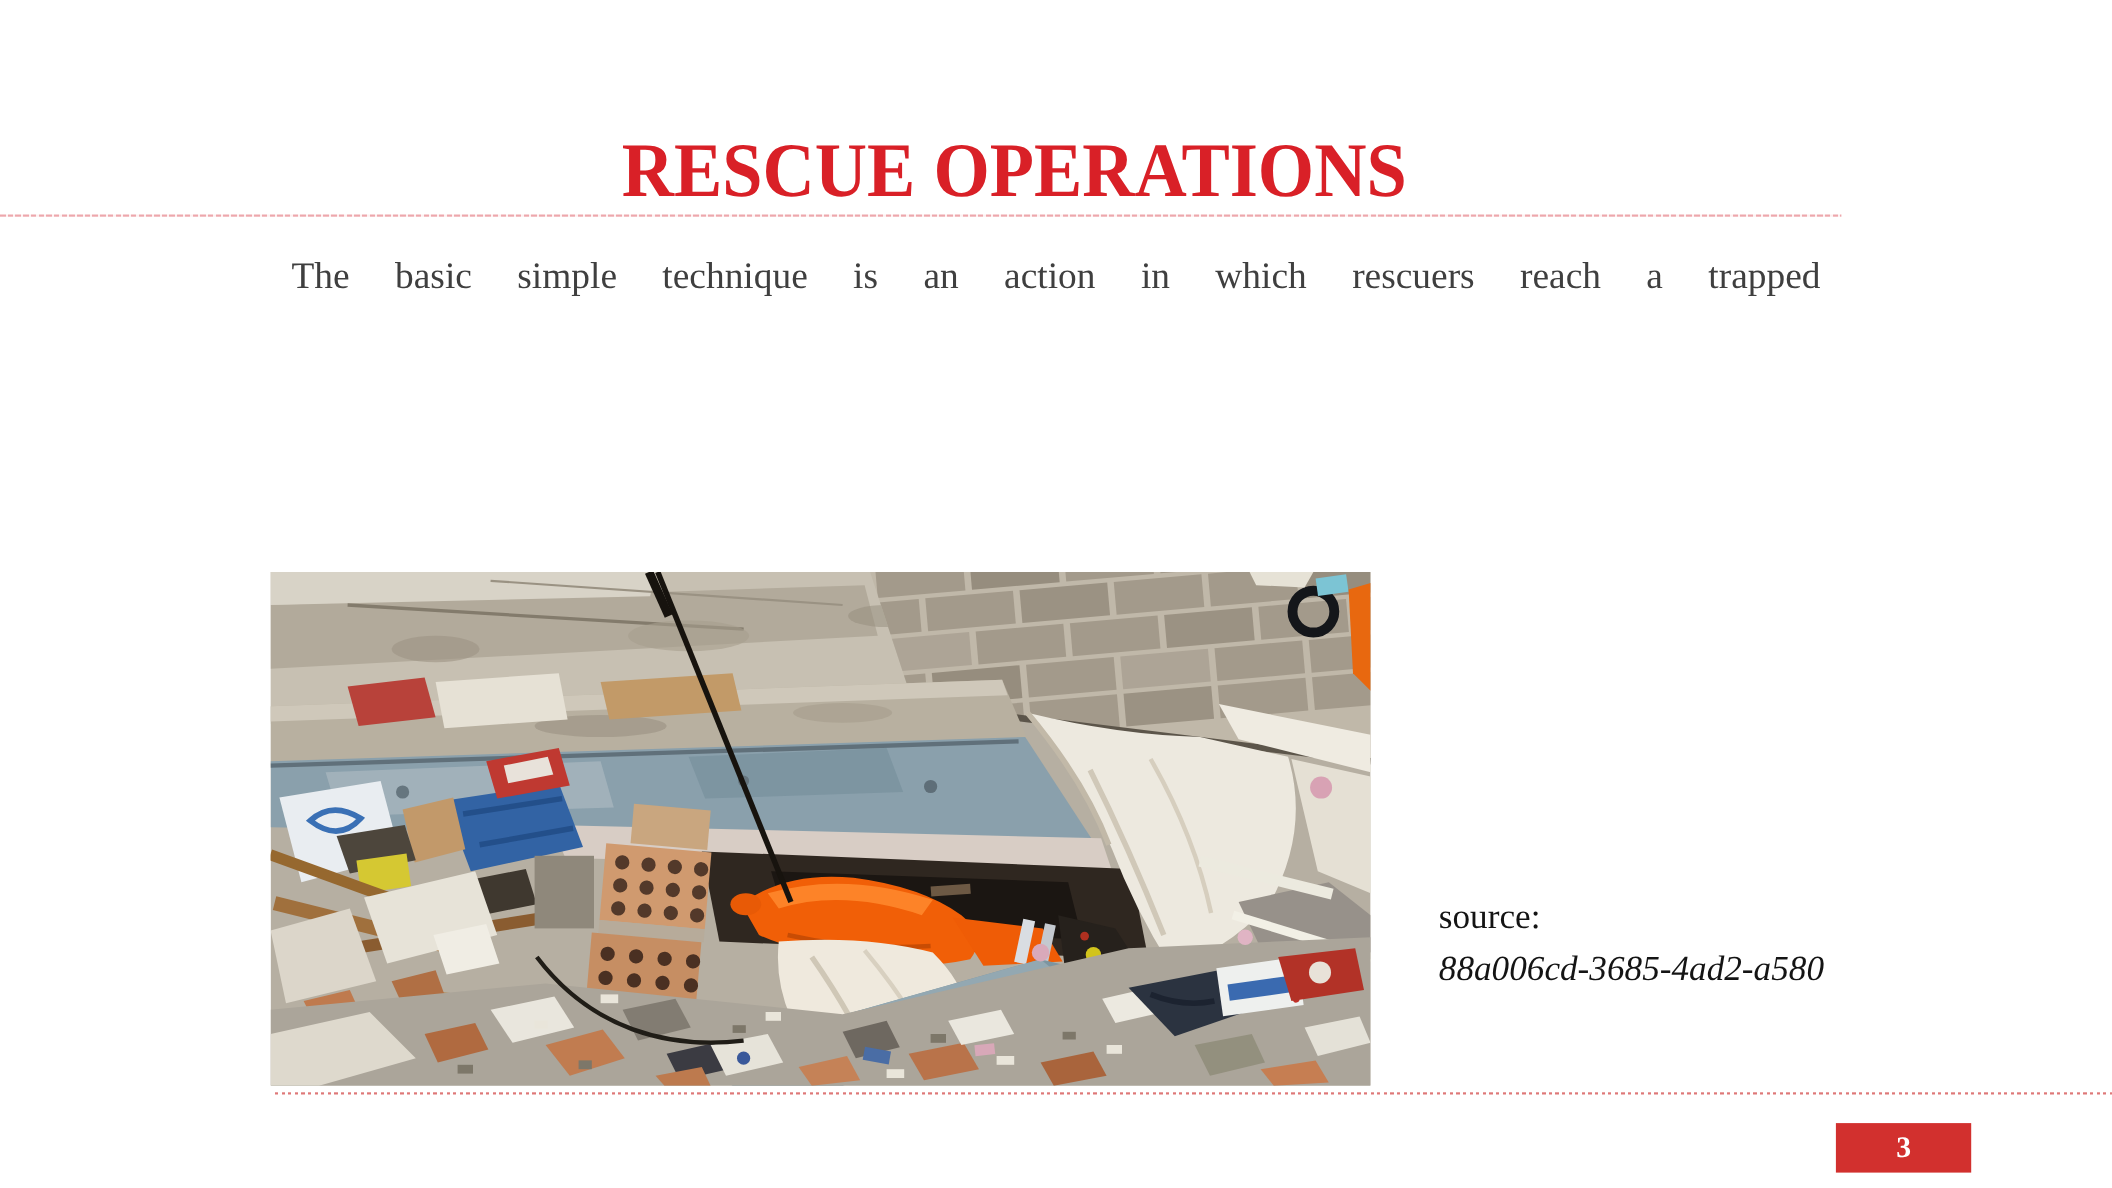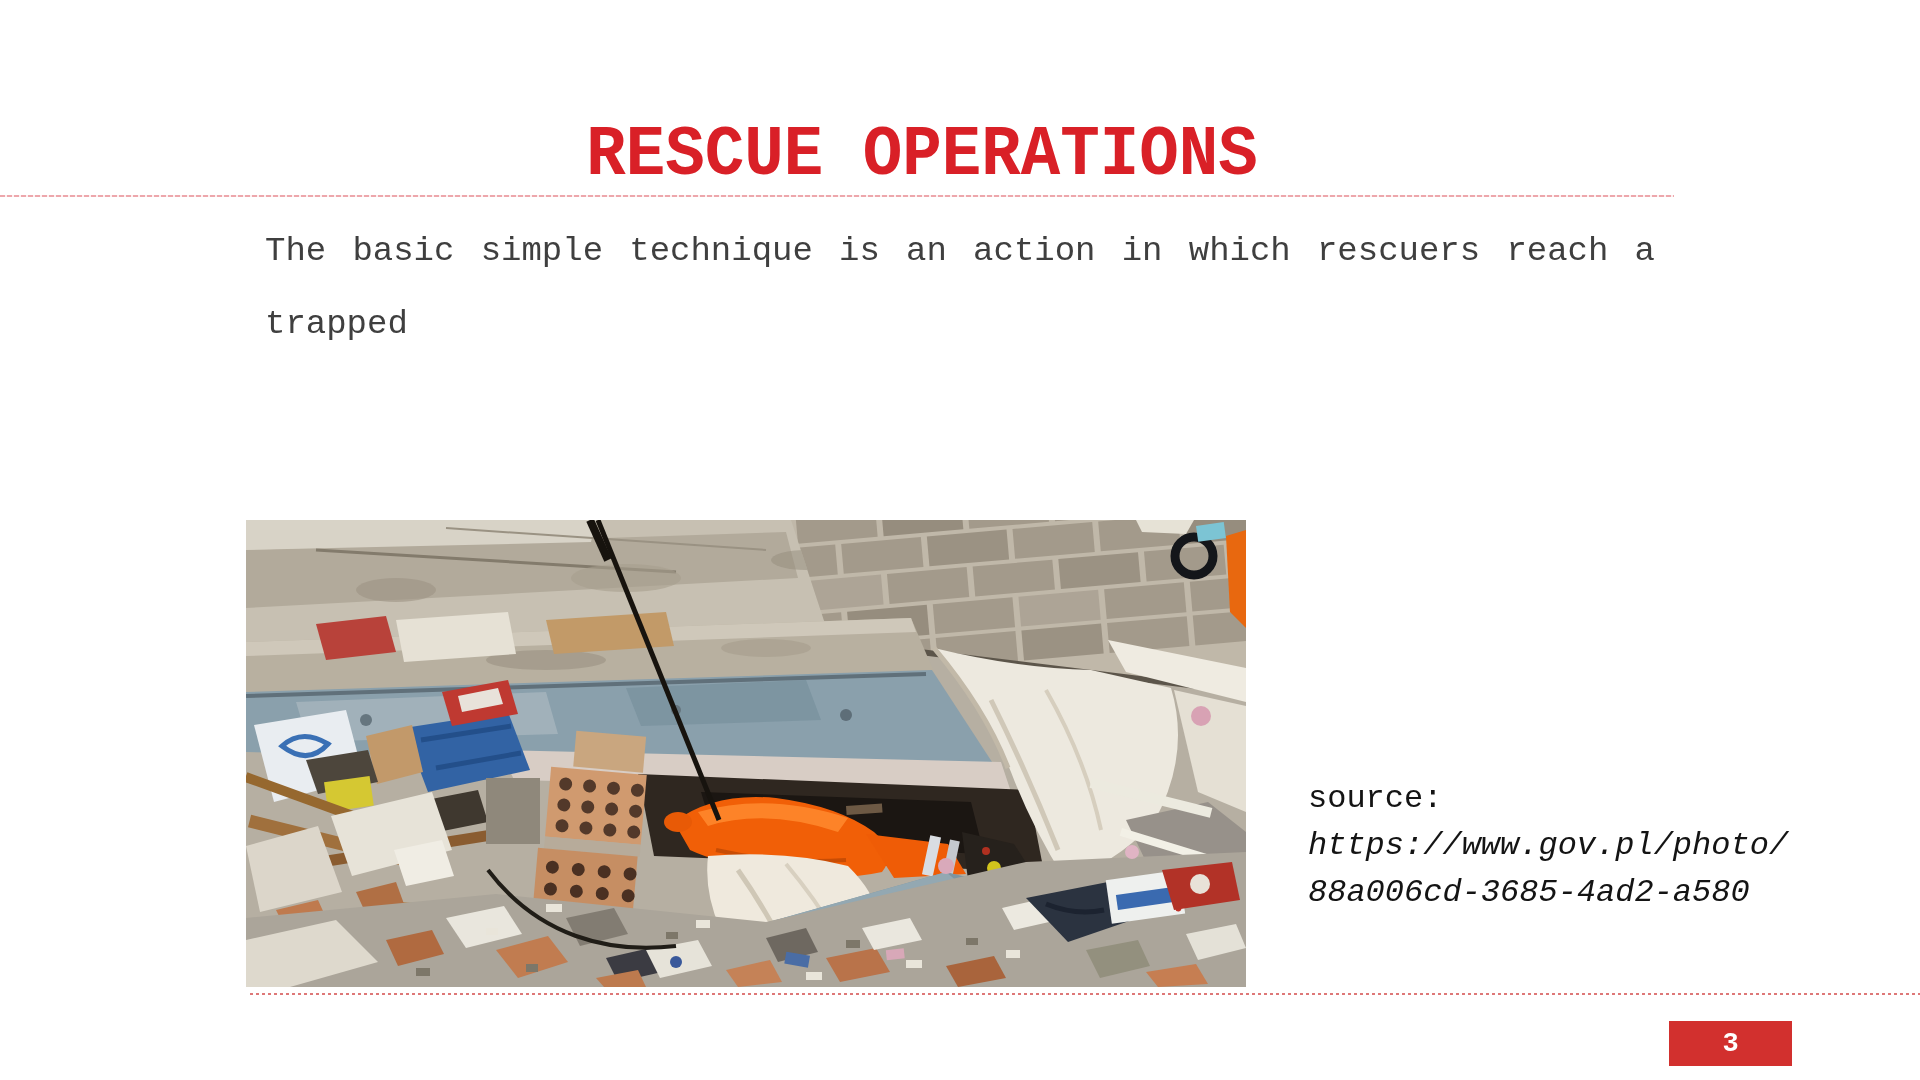--- a/index.html
+++ b/index.html
@@ -1,37 +1,37 @@
 <!DOCTYPE html>
 <html><head>
 <meta charset="utf-8">
 <style>
   html,body{margin:0;padding:0;background:#fff;}
   .slide{
     position:relative;width:1920px;height:1080px;background:#ffffff;
-    overflow:hidden;font-family:Liberation Mono, monospace;
+    overflow:hidden;font-family:Liberation Serif, serif;
   }
   .title{
     position:absolute;left:0;right:76px;top:116px;margin:0;
     text-align:center;font-size:70px;font-weight:700;color:#d92027;
     letter-spacing:0px;white-space:nowrap;transform:scaleX(.94);
   }
   .title-underline{
     position:absolute;left:0;top:195px;width:1674px;height:2px;
     background:repeating-linear-gradient(90deg,#eda7ac 0 5px,#fdf0f0 5px 7px);
   }
   .body-text{
     position:absolute;left:265px;top:215px;width:1390px;
     font-size:34px;line-height:73px;color:#3f3f3f;
   }
   .body-text .just{text-align:justify;text-align-last:justify;}
   .photo{position:absolute;left:246px;top:520px;width:1000px;height:467px;margin:0;}
   .photo svg{width:100%;height:100%;display:block;}
   .source{
-    position:absolute;left:1308px;top:775px;font-size:32px;line-height:47px;color:#141414;
+    position:absolute;left:1308px;top:810px;font-size:32px;line-height:47px;color:#141414;
   }
   .source .url{font-style:italic;}
   .dotline{
     position:absolute;left:250px;top:993px;width:1670px;height:2px;
     background:repeating-linear-gradient(90deg,#de7878 0 3px,#ffffff 3px 6px);
   }
   .pagebox{
     position:absolute;left:1669px;top:1021px;width:123px;height:45px;
     background:#d2302e;color:#ffffff;font-size:27px;font-weight:700;
     display:flex;align-items:center;justify-content:center;
@@ -271,21 +271,20 @@
       </g>
 
       <path d="M352,0 L473,300" stroke="#17130e" stroke-width="5" fill="none"></path>
       <path d="M344,0 L362,40" stroke="#17130e" stroke-width="8" fill="none"></path>
       <path d="M242,350 C292,416 362,434 430,426" stroke="#201d17" stroke-width="4" fill="none"></path>
     </svg>
   </figure>
 
   <div class="source">
     <div>source:</div>
-    <div class="url">https://www.gov.pl/photo/</div>
     <div class="url">88a006cd-3685-4ad2-a580</div>
   </div>
 
   <div class="dotline"></div>
 
   <div class="pagebox">
     <span>3</span>
   </div>
 
 </div>

